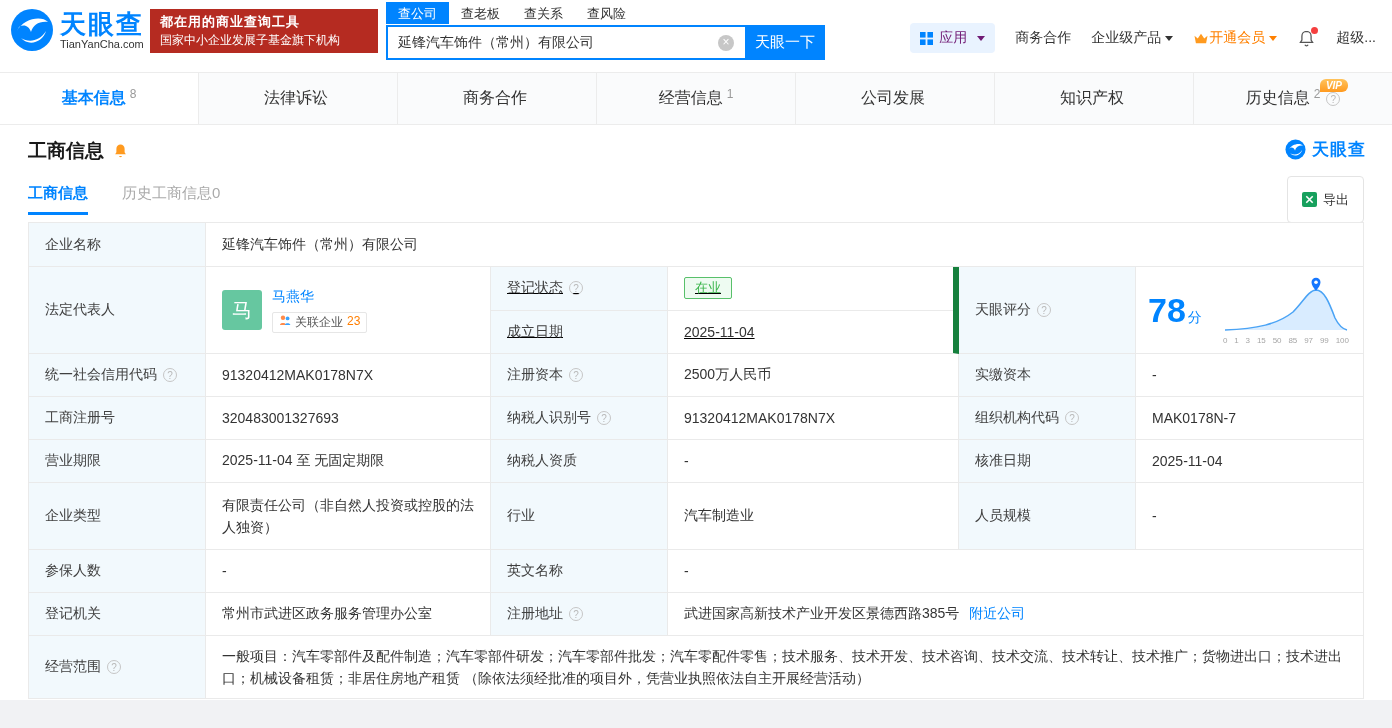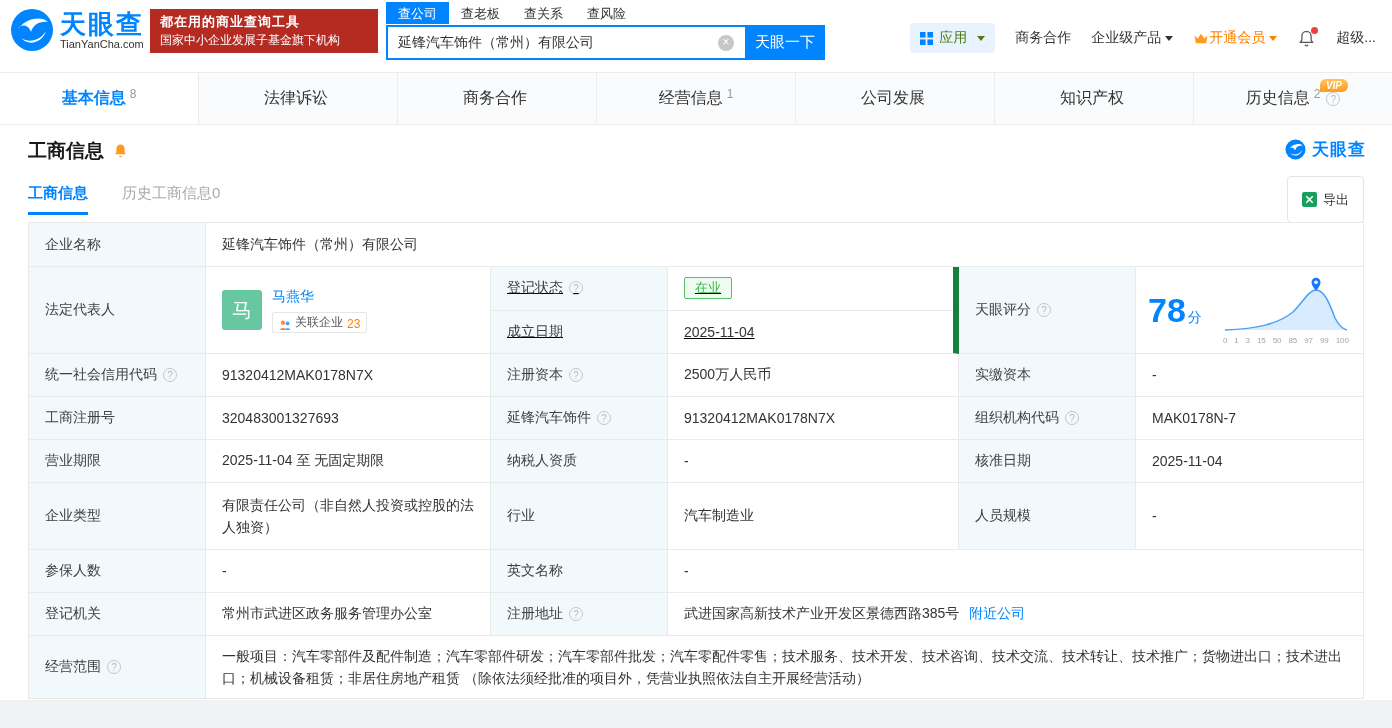--- a/index.html
+++ b/index.html
@@ -22,21 +22,21 @@
   .stab.active { background:#0084ff; color:#fff; }
   .search-row { display:flex; margin-top:1px; position:relative; }
   .search-row input { width:359px; height:35px; border:2px solid #0084ff; border-right:none; padding:0 34px 0 10px;
                       font-size:14px; color:#333; outline:none; font-family:inherit; }
   .clear { position:absolute; left:332px; top:10px; width:16px; height:16px; border-radius:50%; background:#c7c7c7;
            color:#fff; text-align:center; line-height:15px; font-size:12px; cursor:pointer; }
   .clear::after { content:"×"; }
   .search-row button { width:80px; height:35px; background:#0084ff; color:#fff; border:none; font-size:15px; cursor:pointer; font-family:inherit;}
 
   .top-right { position:absolute; right:16px; top:22px; height:32px; display:flex; align-items:center; gap:20px; font-size:14px; color:#333; }
-  .app-pill { display:flex; align-items:center; gap:6px; background:#e9f3ff; color:#4d7c0f; padding:6px 10px; border-radius:4px; cursor:pointer; }
+  .app-pill { display:flex; align-items:center; gap:6px; background:#e9f3ff; color:#701a75; padding:6px 10px; border-radius:4px; cursor:pointer; }
   .caret { width:0; height:0; border-left:4px solid transparent; border-right:4px solid transparent; border-top:5px solid currentColor; display:inline-block; margin-left:4px; }
   .tr-item { cursor:pointer; display:flex; align-items:center; }
   .vip-link { color:#ff8000; display:flex; align-items:center; gap:0; cursor:pointer; }
   .bell-wrap { position:relative; cursor:pointer; display:flex; }
   .red-dot { position:absolute; top:-2px; right:-2px; width:7px; height:7px; border-radius:50%; background:#f53f3f; }
 
   
   .navbar { position:absolute; top:72px; left:0; right:0; height:53px; background:#fafbfc; border-top:1px solid #ececec;
             border-bottom:1px solid #ececec; display:flex; }
   .navtab { flex:1; display:flex; align-items:center; justify-content:center; font-size:16px; color:#333;
@@ -78,21 +78,21 @@
   .midblock { width:468px; flex:none; display:flex; flex-direction:column; border-right:6px solid #15803d; border-bottom:1px solid #eaeaea;text-decoration:underline; }
   .subrow { flex:1; display:flex; }
   .subrow:first-child { border-bottom:1px solid #eaeaea; }
   .subrow .slbl { width:177px; flex:none; background:#f2f9fd; color:#404040; display:flex; align-items:center; padding:0 16px; border-right:1px solid #eaeaea; font-size:14px; }
   .subrow .sval { flex:1; display:flex; align-items:center; padding:0 16px; font-size:14px; color:#333; background:#fff; }
 
   .avatar { width:40px; height:40px; border-radius:3px; background:#66c7a0; color:#fff; font-size:20px;
             display:flex; align-items:center; justify-content:center; flex:none; }
   .rep-info { margin-left:10px; display:flex; flex-direction:column; gap:6px; }
   .rep-name { color:#0084ff; font-size:14px; cursor:pointer; }
-  .rel-tag { display:inline-flex; align-items:flex-end; gap:4px; border:1px solid #e6e6e6; border-radius:2px;
+  .rel-tag { display:inline-flex; align-items:flex-start; gap:4px; border:1px solid #e6e6e6; border-radius:2px;
              padding:1px 6px; font-size:12px; color:#555; cursor:pointer; background:#fff; }
   .rel-cnt { color:#ff7e00; }
 
   .badge-open { display:inline-block; border:1px solid #58c06a; color:#39b54a; background:#eefbf1;
                 padding:1px 10px; font-size:13px; border-radius:2px; }
 
   .score-cell { justify-content:space-between; padding:0 12px; }
   .score-num { color:#0084ff; font-size:34px; font-weight:700; line-height:1; white-space:nowrap; }
   .score-num .fen { font-size:14px; font-weight:400; margin-left:2px; }
   .score-chart { width:128px; }
@@ -336,21 +336,21 @@
     </div>
 
     <div class="row r4">
       <div class="cell lbl c1">
           <span>工商注册号</span>
         </div>
       <div class="cell c2">
           <span>320483001327693</span>
         </div>
       <div class="cell lbl c3">
-          <span>延锋汽车饰件</span>
+          <span>纳税人识别号</span>
           <span class="q"></span>
         </div>
       <div class="cell c4">
           <span>91320412MAK0178N7X</span>
         </div>
       <div class="cell lbl c5">
           <span>组织机构代码</span>
           <span class="q"></span>
         </div>
       <div class="cell c6 nr">

